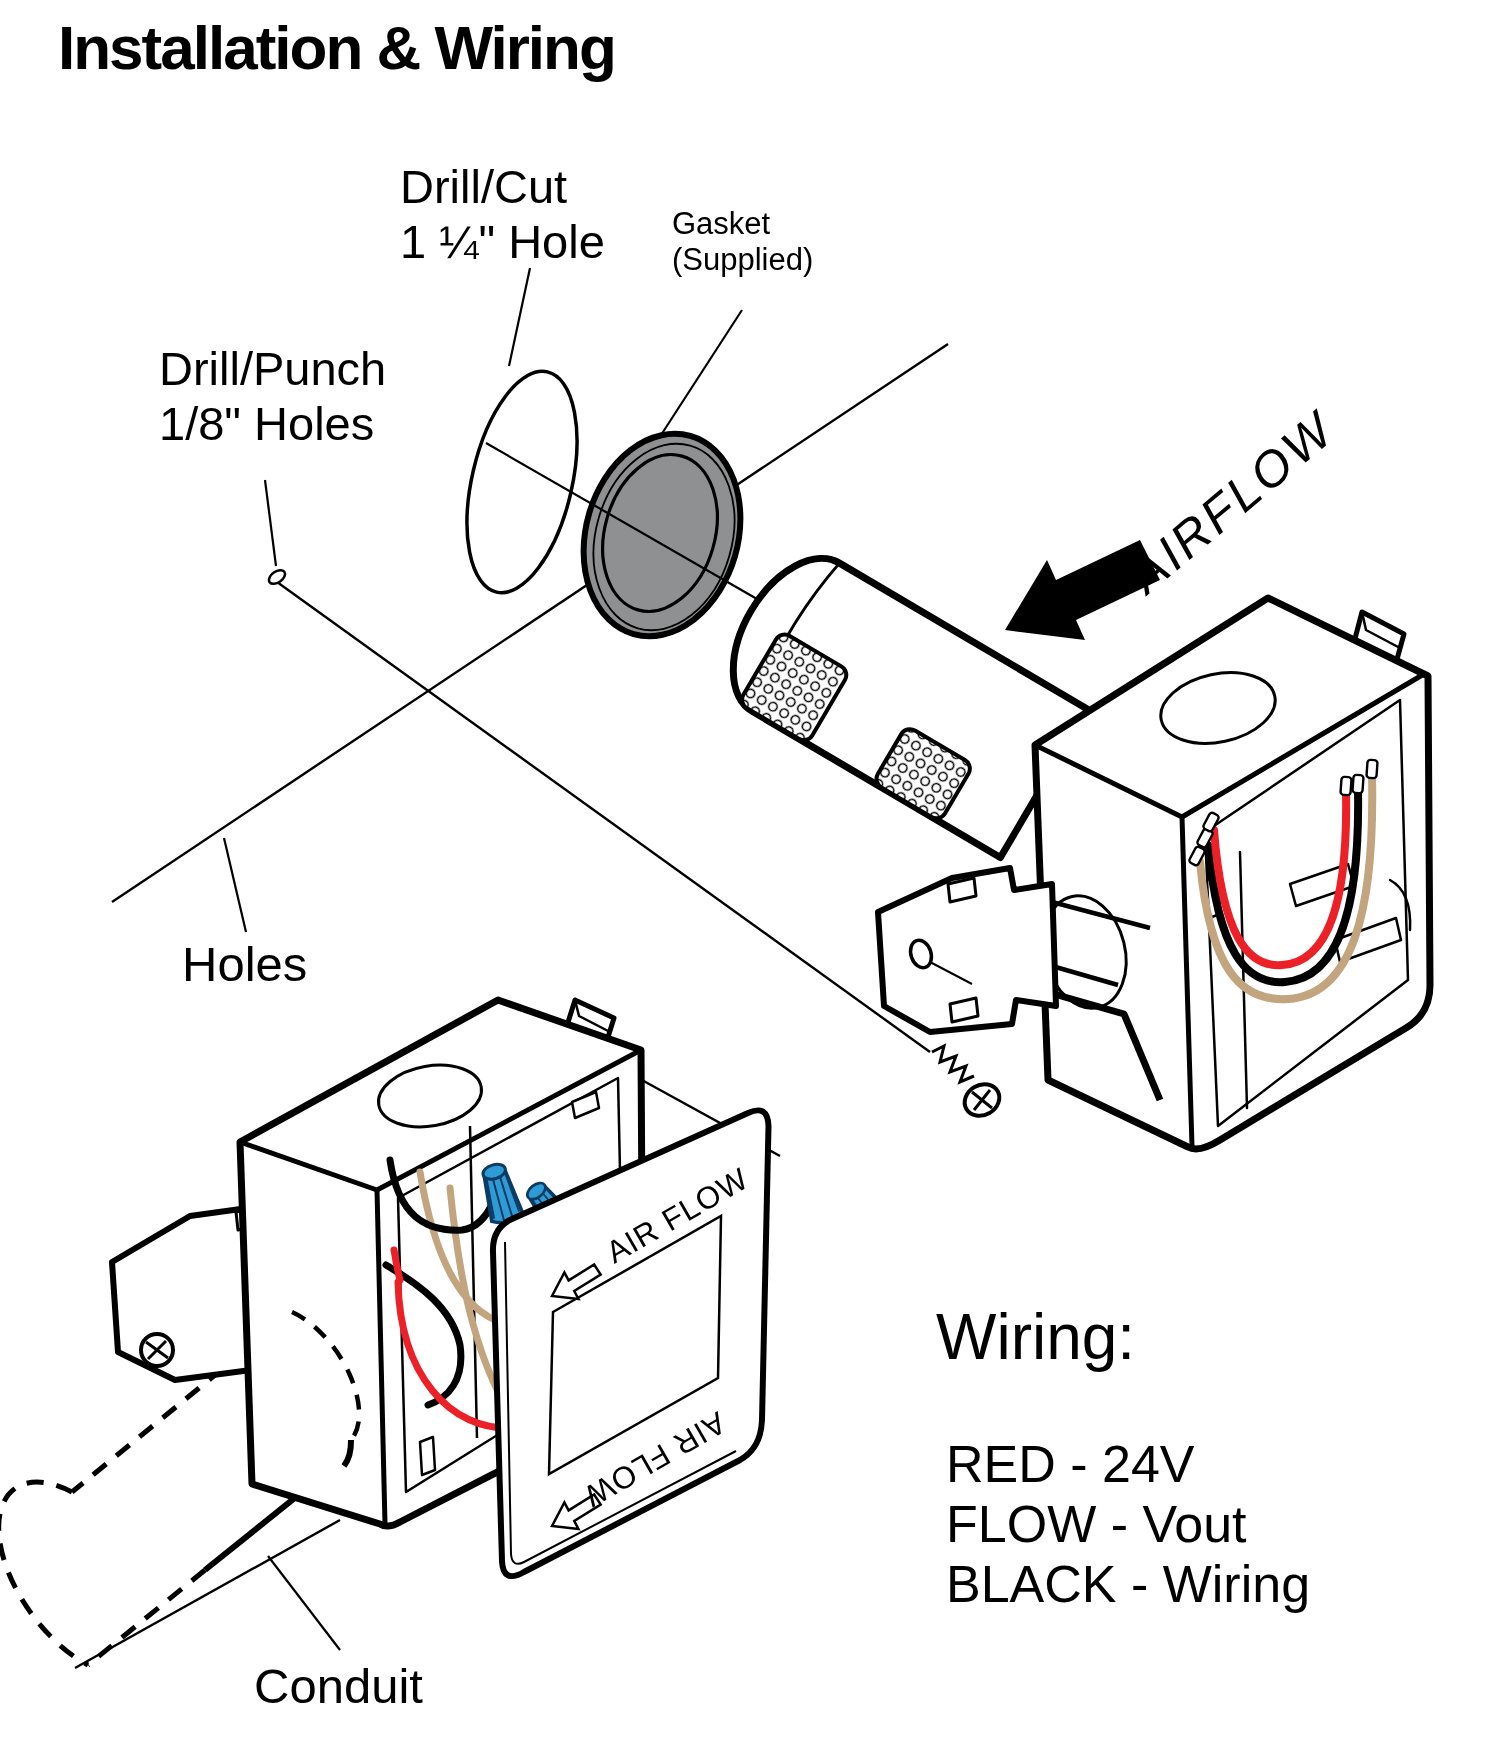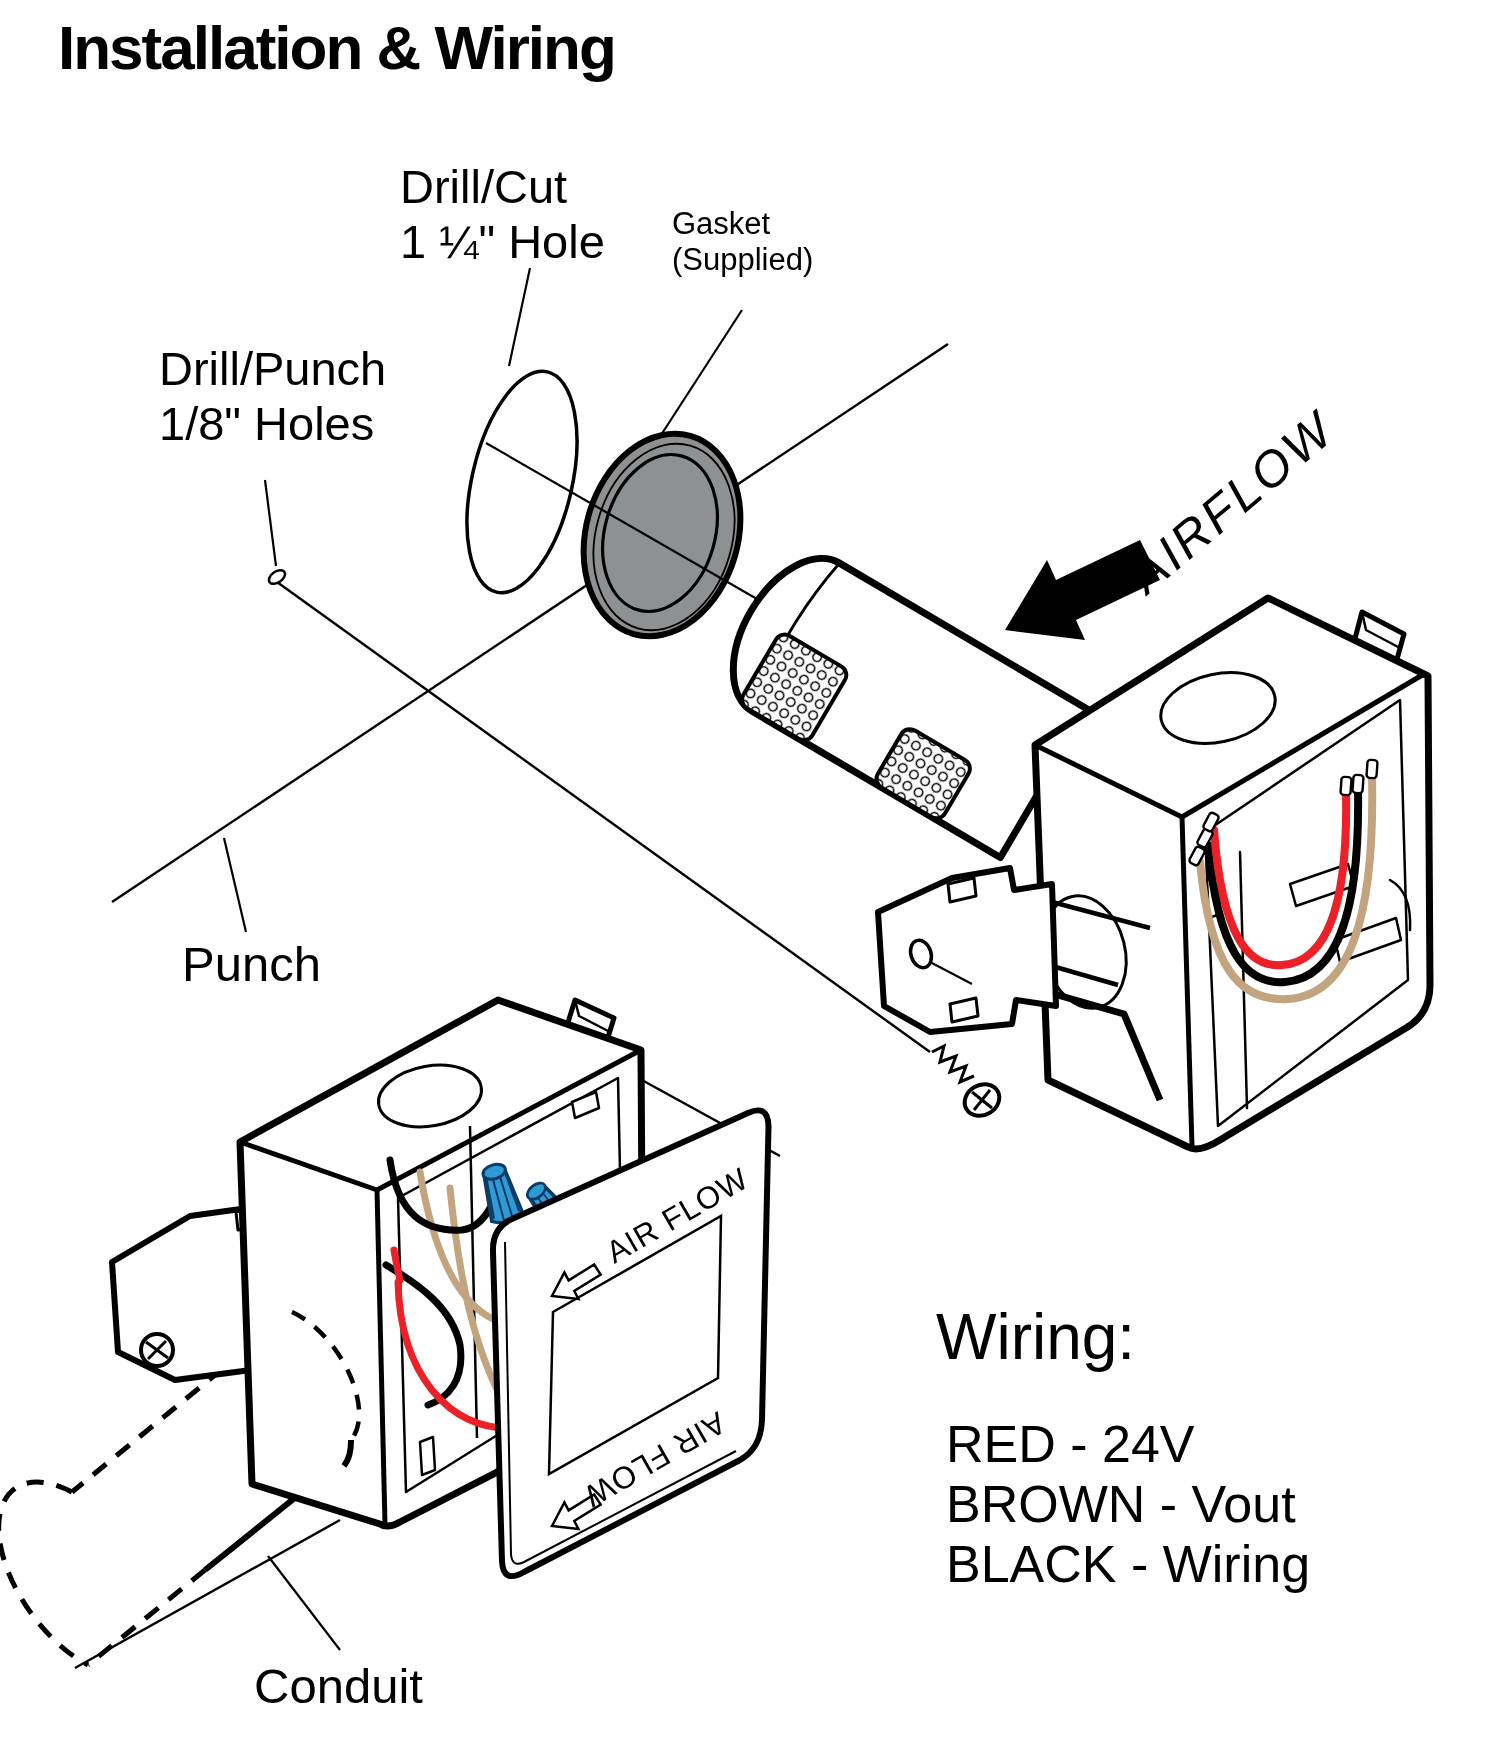--- a/index.html
+++ b/index.html
@@ -7,21 +7,21 @@
         font-family:"Liberation Sans","DejaVu Sans",sans-serif;color:#000;}
   #art{position:absolute;left:0;top:0;width:1500px;height:1764px;}
   .lbl{position:absolute;white-space:pre-line;line-height:1.16;color:#000;}
   .title{left:58px;top:12px;font-size:62px;font-weight:bold;letter-spacing:-2px;}
   .drillcut{left:400px;top:160px;font-size:47px;}
   .gasketlbl{left:672px;top:206px;font-size:31px;}
   .drillpunch{left:122px;top:342px;font-size:47px;margin-left:37px;}
   .ductlbl{left:182px;top:936px;font-size:49px;}
   .conduitlbl{left:254px;top:1658px;font-size:49px;}
   .wiringhead{left:936px;top:1300px;font-size:64px;}
-  .wiringline{position:absolute;left:946px;font-size:52px;white-space:nowrap;}
+  .wiringline{position:absolute;left:946px;font-size:52px;white-space:nowrap;margin-top:20px;}
   .airflowbig{left:1118px;top:560px;font-size:50px;letter-spacing:3px;
               transform:rotate(-40deg);transform-origin:0 0;font-style:italic;}
   .plateTxt{position:absolute;width:130px;height:34px;font-size:31px;letter-spacing:1px;
             text-align:center;white-space:nowrap;}
   .plateTop{left:600px;top:1205px;transform:rotate(-30deg);}
   .plateBottom{left:602px;top:1436px;transform:rotate(150deg);}
 </style>
 </head>
 <body>
 
@@ -190,26 +190,26 @@
   </g>
 </svg>
 
 <div class="lbl title">Installation &amp; Wiring</div>
 <div class="lbl drillcut">Drill/Cut
 1 ¼" Hole</div>
 <div class="lbl gasketlbl">Gasket
 (Supplied)</div>
 <div class="lbl drillpunch">Drill/Punch
 1/8" Holes</div>
-<div class="lbl ductlbl">Punch</div>
+<div class="lbl ductlbl">Holes</div>
 <div class="lbl conduitlbl">Conduit</div>
 
 <div class="lbl airflowbig">AIRFLOW</div>
 
 <div class="plateTxt plateTop">AIR FLOW</div>
 <div class="plateTxt plateBottom">AIR FLOW</div>
 
 <div class="lbl wiringhead">Wiring:</div>
 <div class="wiringline" style="top:1414px">RED - 24V</div>
-<div class="wiringline" style="top:1474px">BROWN - Vout</div>
+<div class="wiringline" style="top:1474px">FLOW - Vout</div>
 <div class="wiringline" style="top:1534px">BLACK - Wiring</div>
 
 </div>
 
 </body></html>

